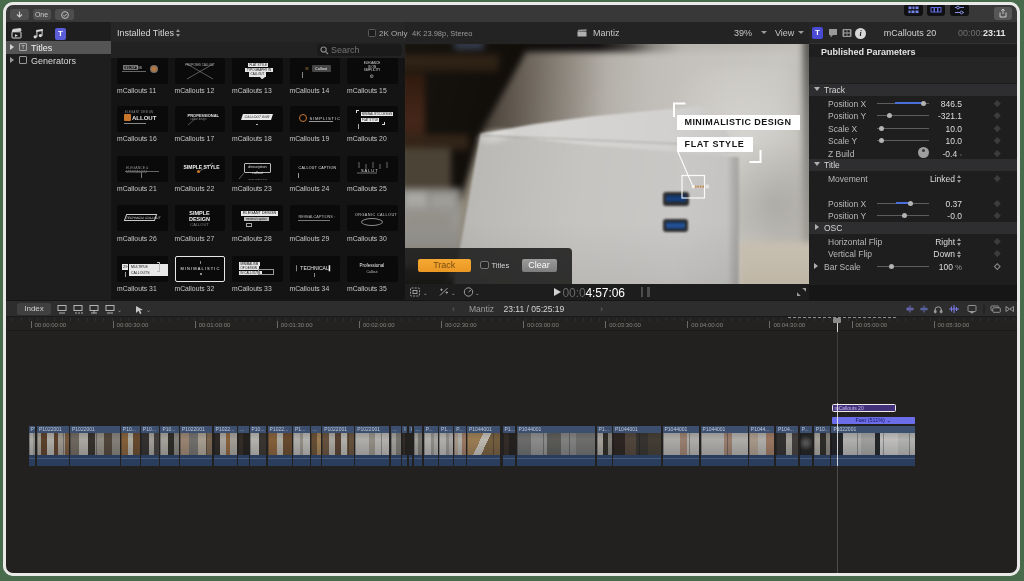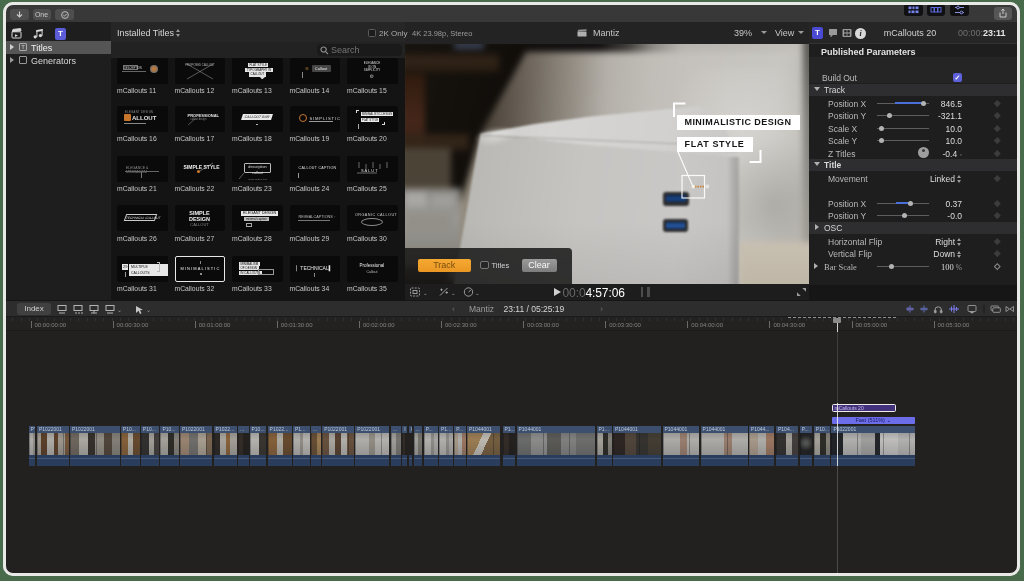--- a/index.html
+++ b/index.html
@@ -412,24 +412,20 @@
           <rect x="5.4" y="5.6" width="2.4" height="2.2"></rect>
         </g>
       </g>
     </svg>
     <div class="a" style="left:855px;top:27.5px;width:11px;height:11px;background:#d8d8d8;border-radius:50%;color:#1e1e1e;font-size:8px;font-weight:bold;text-align:center;line-height:11px;font-family:'Liberation Serif',serif;font-style:italic;">i</div>
     <div class="a" style="left:845px;top:27.5px;width:130px;text-align:center;color:#d0d0d0;font-size:9px;">mCallouts 20</div>
     <div class="a" style="left:958px;top:28px;color:#6f6f6f;font-size:9px;">00:00:<span style="color:#e6e6e6;font-weight:bold;">23:11</span></div>
     <div class="a" style="left:809px;top:43px;width:208px;height:1px;background:#333;"></div>
     <div class="a" style="left:821px;top:46.5px;color:#e2e2e2;font-size:9px;font-weight:bold;">Published Parameters</div>
     <div class="a" style="left:809px;top:57px;width:208px;height:26px;background:#252526;"></div>
-    <div class="irow" style="top:71px;">
-      <span class="nm" style="left:13px;">Build Out</span>
-      <span class="cb" style="left:144px;top:2px;">✓</span>
-    </div>
     <div class="ihd" style="top:83.5px;">
       <span style="position:absolute;left:5px;top:3px;width:0;height:0;border-top:4px solid #b0b0b0;border-left:3px solid transparent;border-right:3px solid transparent;"></span>
       <span style="position:absolute;left:15px;top:1.5px;">Track</span>
     </div>
     <div class="irow" style="top:96.5px;">
       <span class="nm" style="left:19px;">Position X</span>
       <span class="sl" style="left:68px;width:52px;">
         <i style="left:18px;width:28px;"></i>
         <b style="left:43.5px;"></b>
       </span>
@@ -455,30 +451,30 @@
     </div>
     <div class="irow" style="top:134px;">
       <span class="nm" style="left:19px;">Scale Y</span>
       <span class="sl" style="left:68px;width:52px;">
         <b style="left:1.5px;"></b>
       </span>
       <span class="val">10.0</span>
       <span class="kf" style=""></span>
     </div>
     <div class="irow" style="top:146.5px;">
-      <span class="nm" style="left:19px;">Z Titles</span>
+      <span class="nm" style="left:19px;">Z Build</span>
       <span style="position:absolute;left:109px;top:0.5px;width:11px;height:11px;border-radius:50%;background:#9e9e9e;">
         <span style="position:absolute;left:4px;top:1.5px;width:3px;height:3px;border-radius:50%;background:#3a3a3a;"></span>
       </span>
       <span class="val">-0.4&nbsp;<span style="color:#8a8a8a;font-size:7px">◦</span></span>
       <span class="kf" style=""></span>
     </div>
     <div class="ihd" style="top:158.5px;">
       <span style="position:absolute;left:5px;top:3px;width:0;height:0;border-top:4px solid #b0b0b0;border-left:3px solid transparent;border-right:3px solid transparent;"></span>
-      <span style="position:absolute;left:15px;top:1.5px;font-weight:bold;">Title</span>
+      <span style="position:absolute;left:15px;top:1.5px;">Title</span>
     </div>
     <div class="irow" style="top:171.5px;">
       <span class="nm" style="left:19px;">Movement</span>
       <span class="val">Linked<span class="ud"></span></span>
       <span class="kf" style=""></span>
     </div>
     <div class="irow" style="top:196.5px;">
       <span class="nm" style="left:19px;">Position X</span>
       <span class="sl" style="left:68px;width:52px;">
         <i style="left:19px;width:14px;"></i>
@@ -503,21 +499,21 @@
     <div class="irow" style="top:234.5px;">
       <span class="nm" style="left:19px;">Horizontal Flip</span>
       <span class="val">Right<span class="ud"></span></span>
       <span class="kf" style=""></span>
     </div>
     <div class="irow" style="top:247px;">
       <span class="nm" style="left:19px;">Vertical Flip</span>
       <span class="val">Down<span class="ud"></span></span>
       <span class="kf" style=""></span>
     </div>
-    <div class="irow" style="top:259.5px;font-family:Liberation Serif, serif;">
+    <div class="irow" style="top:259.5px;">
       <span class="nm" style="left:15px;">Bar Scale</span>
       <span style="position:absolute;left:5px;top:3.5px;width:0;height:0;border-left:4px solid #b0b0b0;border-top:3px solid transparent;border-bottom:3px solid transparent;"></span>
       <span class="sl" style="left:68px;width:52px;">
         <b style="left:11.5px;"></b>
       </span>
       <span class="val">100&nbsp;<span style="color:#9a9a9a;font-size:7.5px">%</span></span>
       <span class="kf" style="background:none;border:1px solid #8a8a8a;"></span>
     </div>
     <div class="a" style="left:4px;top:300px;width:1015px;height:17px;background:#2d2d2d;border-top:1px solid #151515;border-bottom:1px solid #1a1a1a;"></div>
     <div class="a" style="left:17px;top:303px;width:34px;height:11.5px;background:#404040;border-radius:3px;color:#cfcfcf;font-size:8px;text-align:center;line-height:11.5px;">Index</div>

